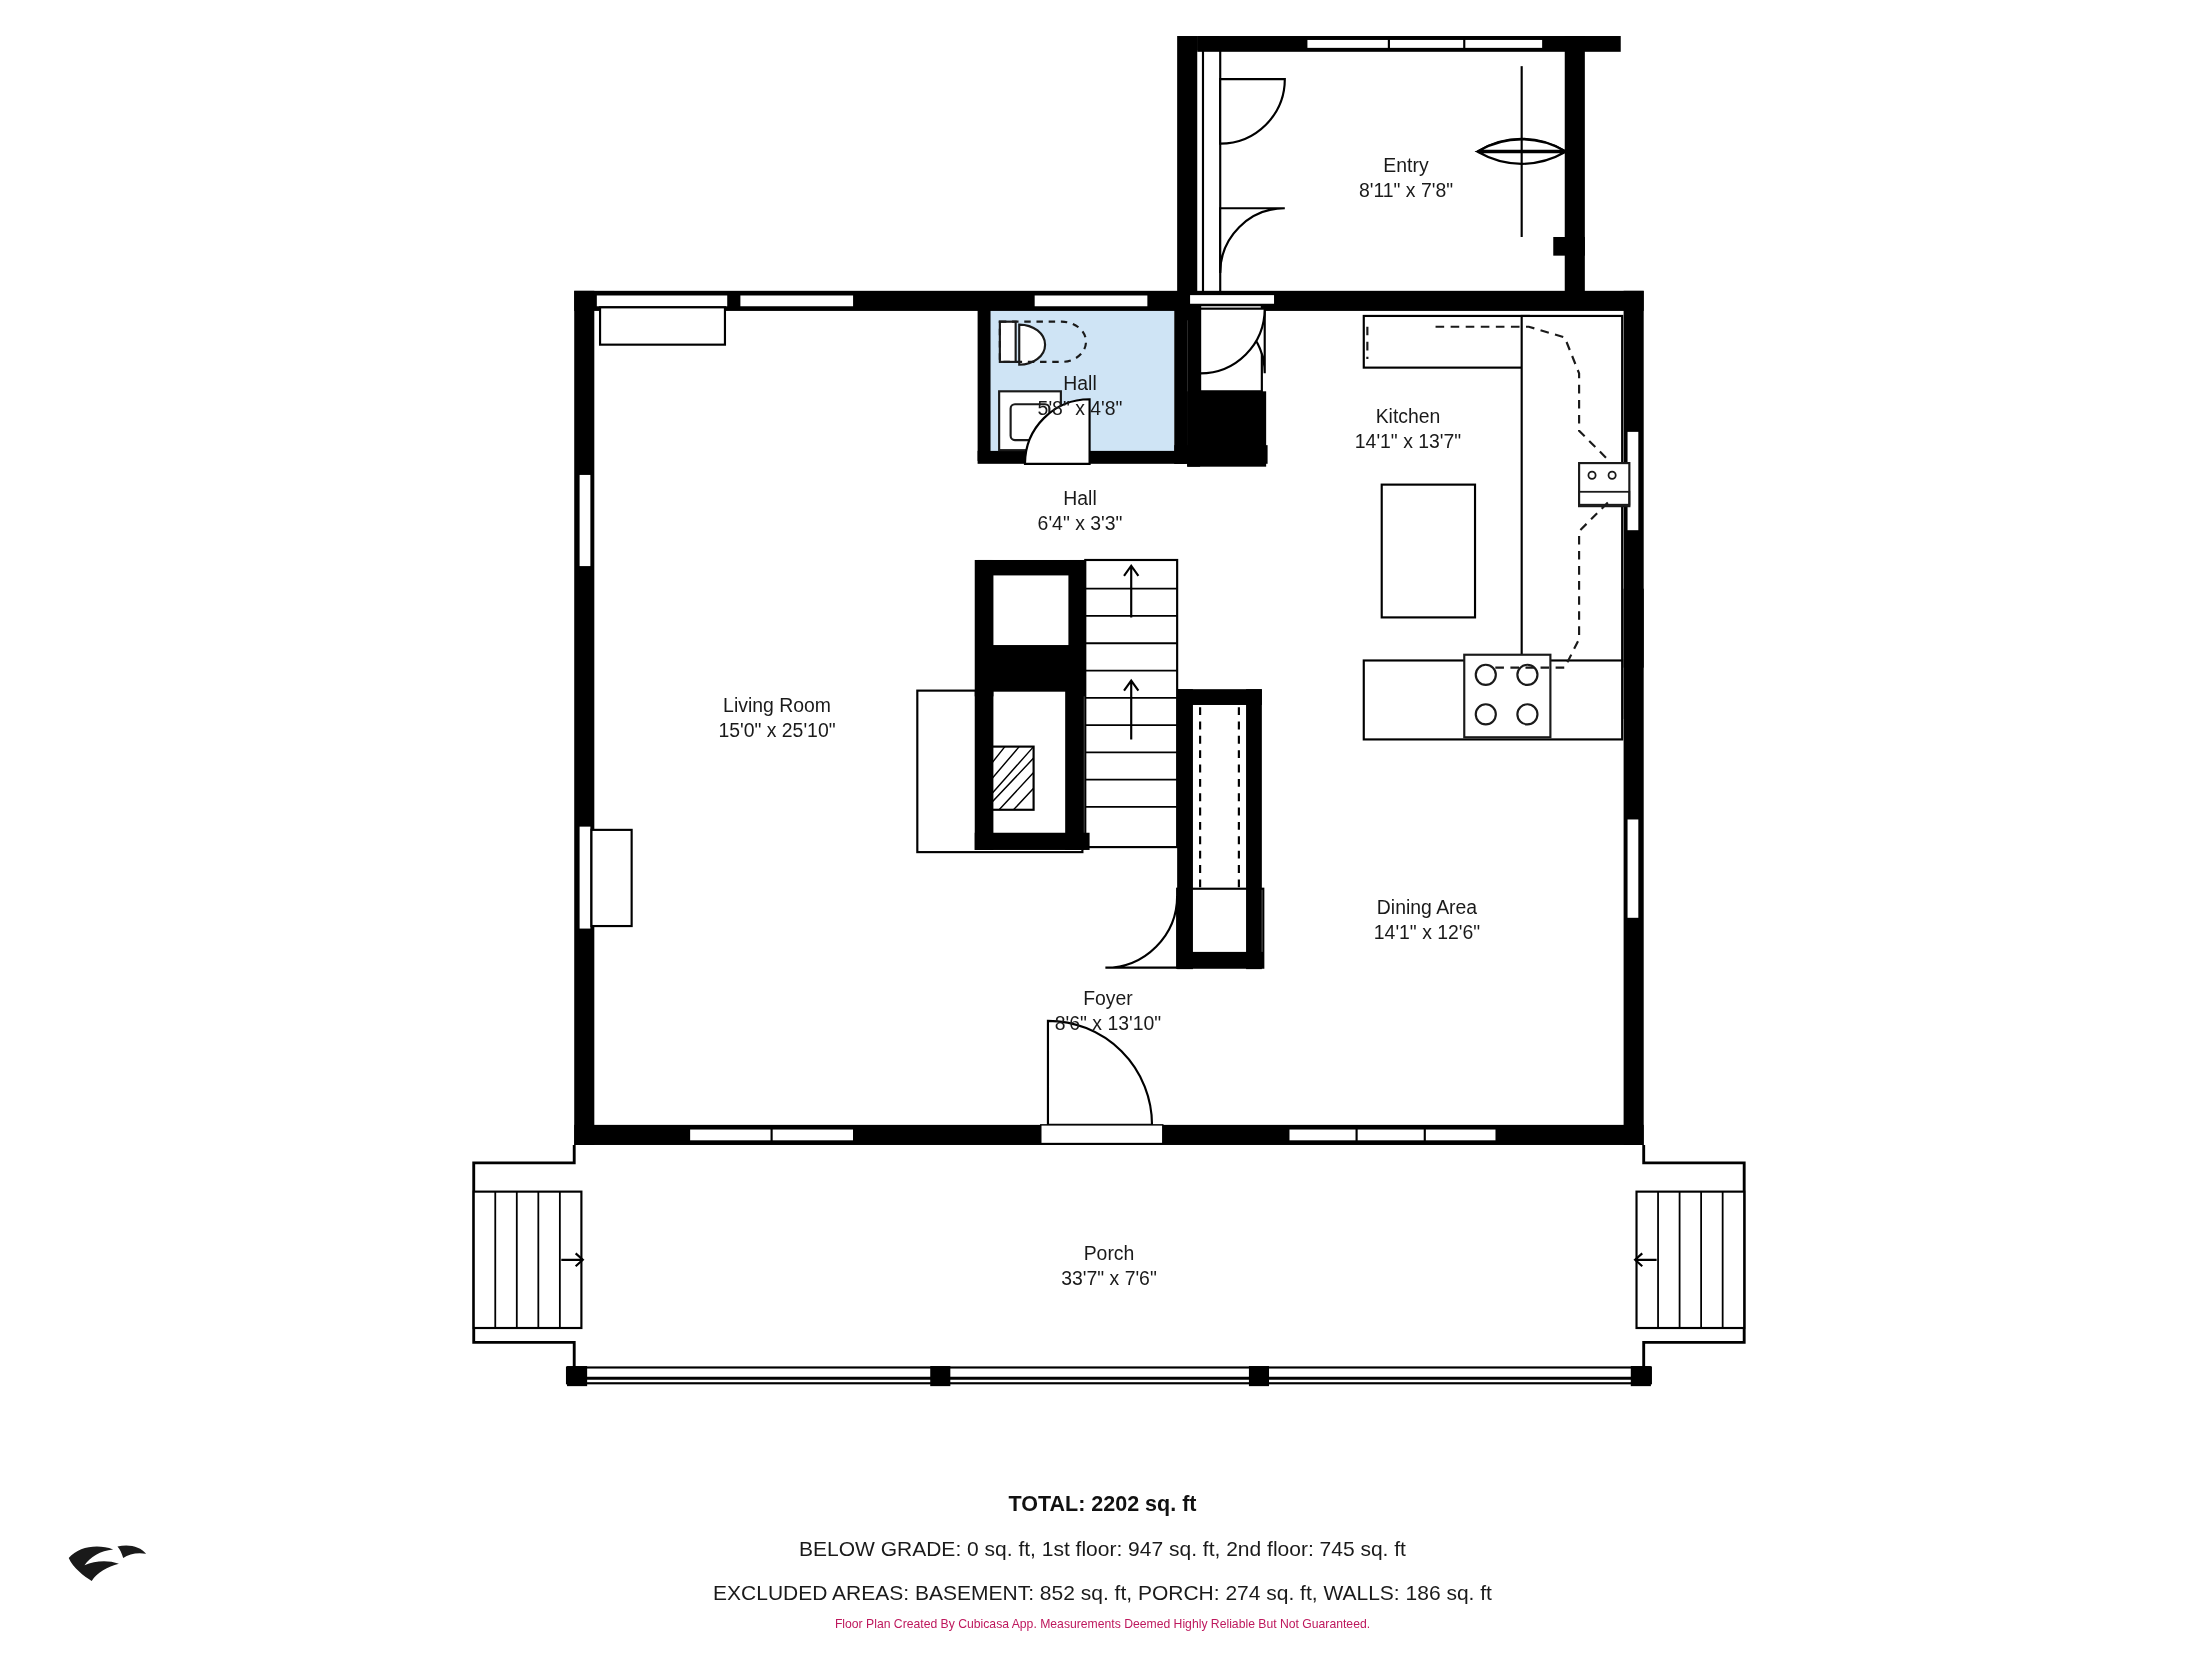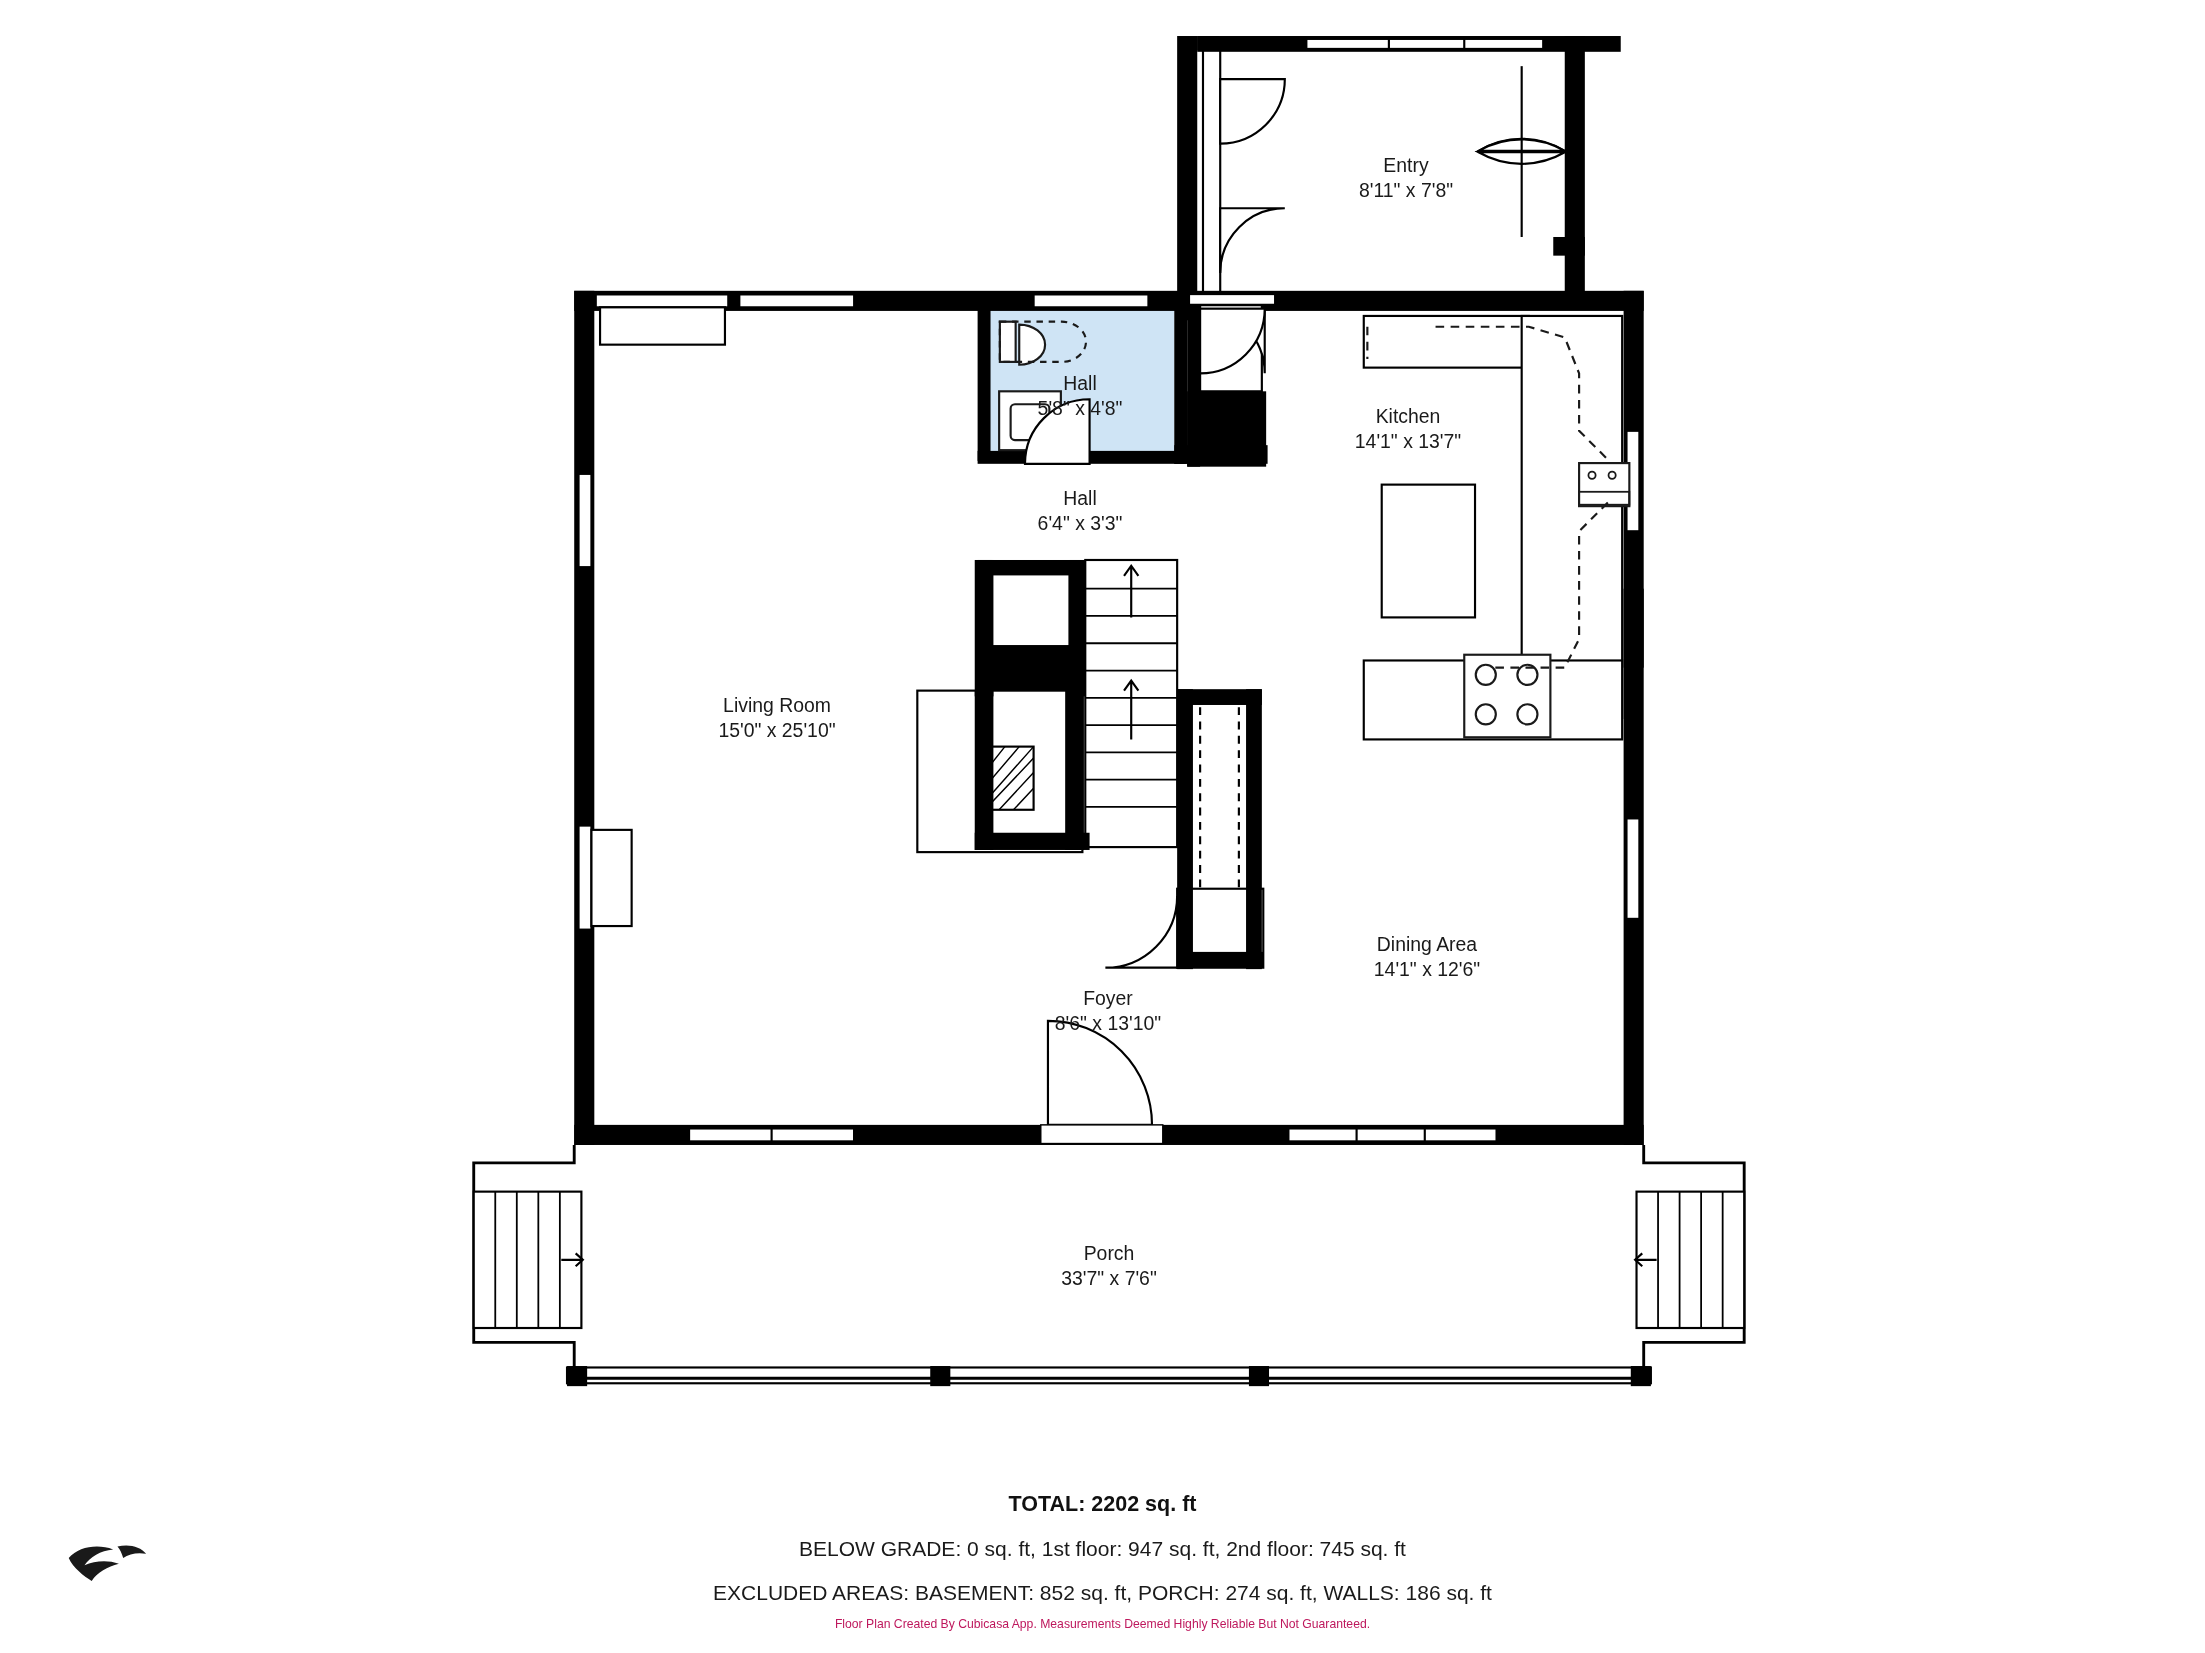--- a/index.html
+++ b/index.html
@@ -324,21 +324,21 @@
   <div class="room-label" style="left:1080px; top:511px;">
     <span class="name">Hall</span>
     <span class="dims">6'4" x 3'3"</span>
   </div>
 
   <div class="room-label" style="left:777px; top:718px;">
     <span class="name">Living Room</span>
     <span class="dims">15'0" x 25'10"</span>
   </div>
 
-  <div class="room-label" style="left:1427px; top:957px;">
+  <div class="room-label" style="left:1427px; top:920px;">
     <span class="name">Dining Area</span>
     <span class="dims">14'1" x 12'6"</span>
   </div>
 
   <div class="room-label" style="left:1108px; top:1011px;">
     <span class="name">Foyer</span>
     <span class="dims">8'6" x 13'10"</span>
   </div>
 
   <div class="room-label" style="left:1109px; top:1266px;">

